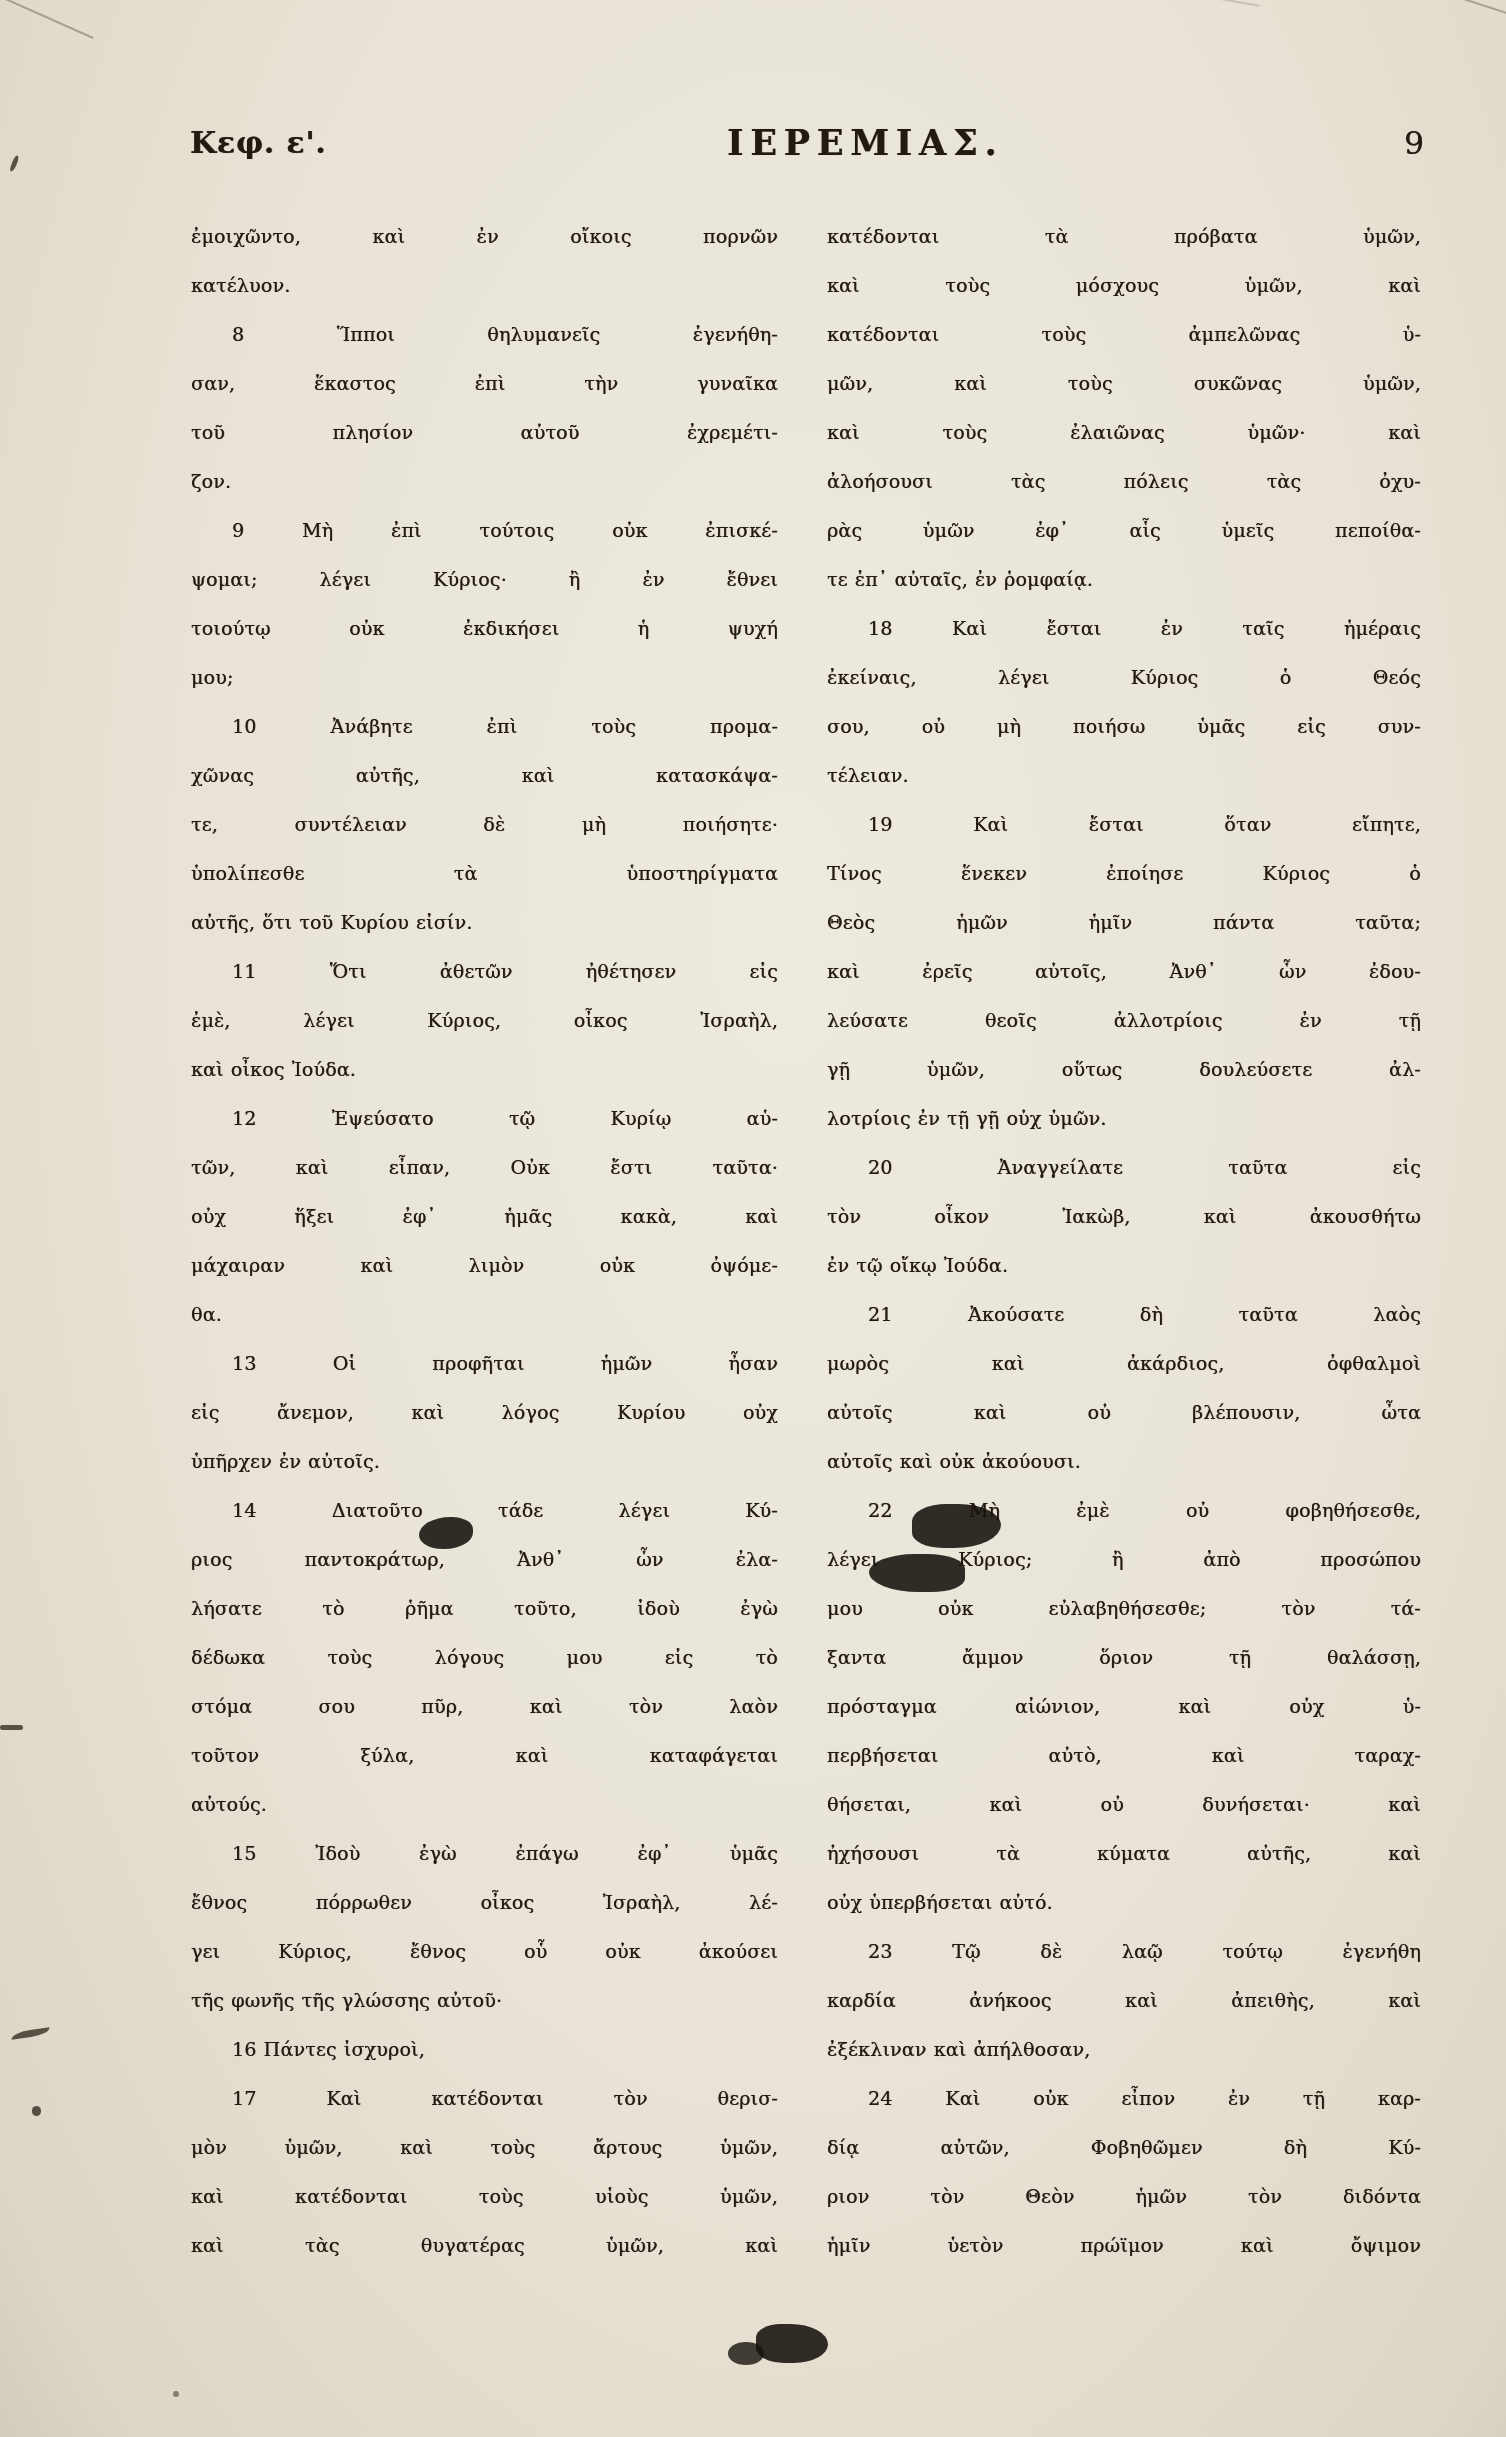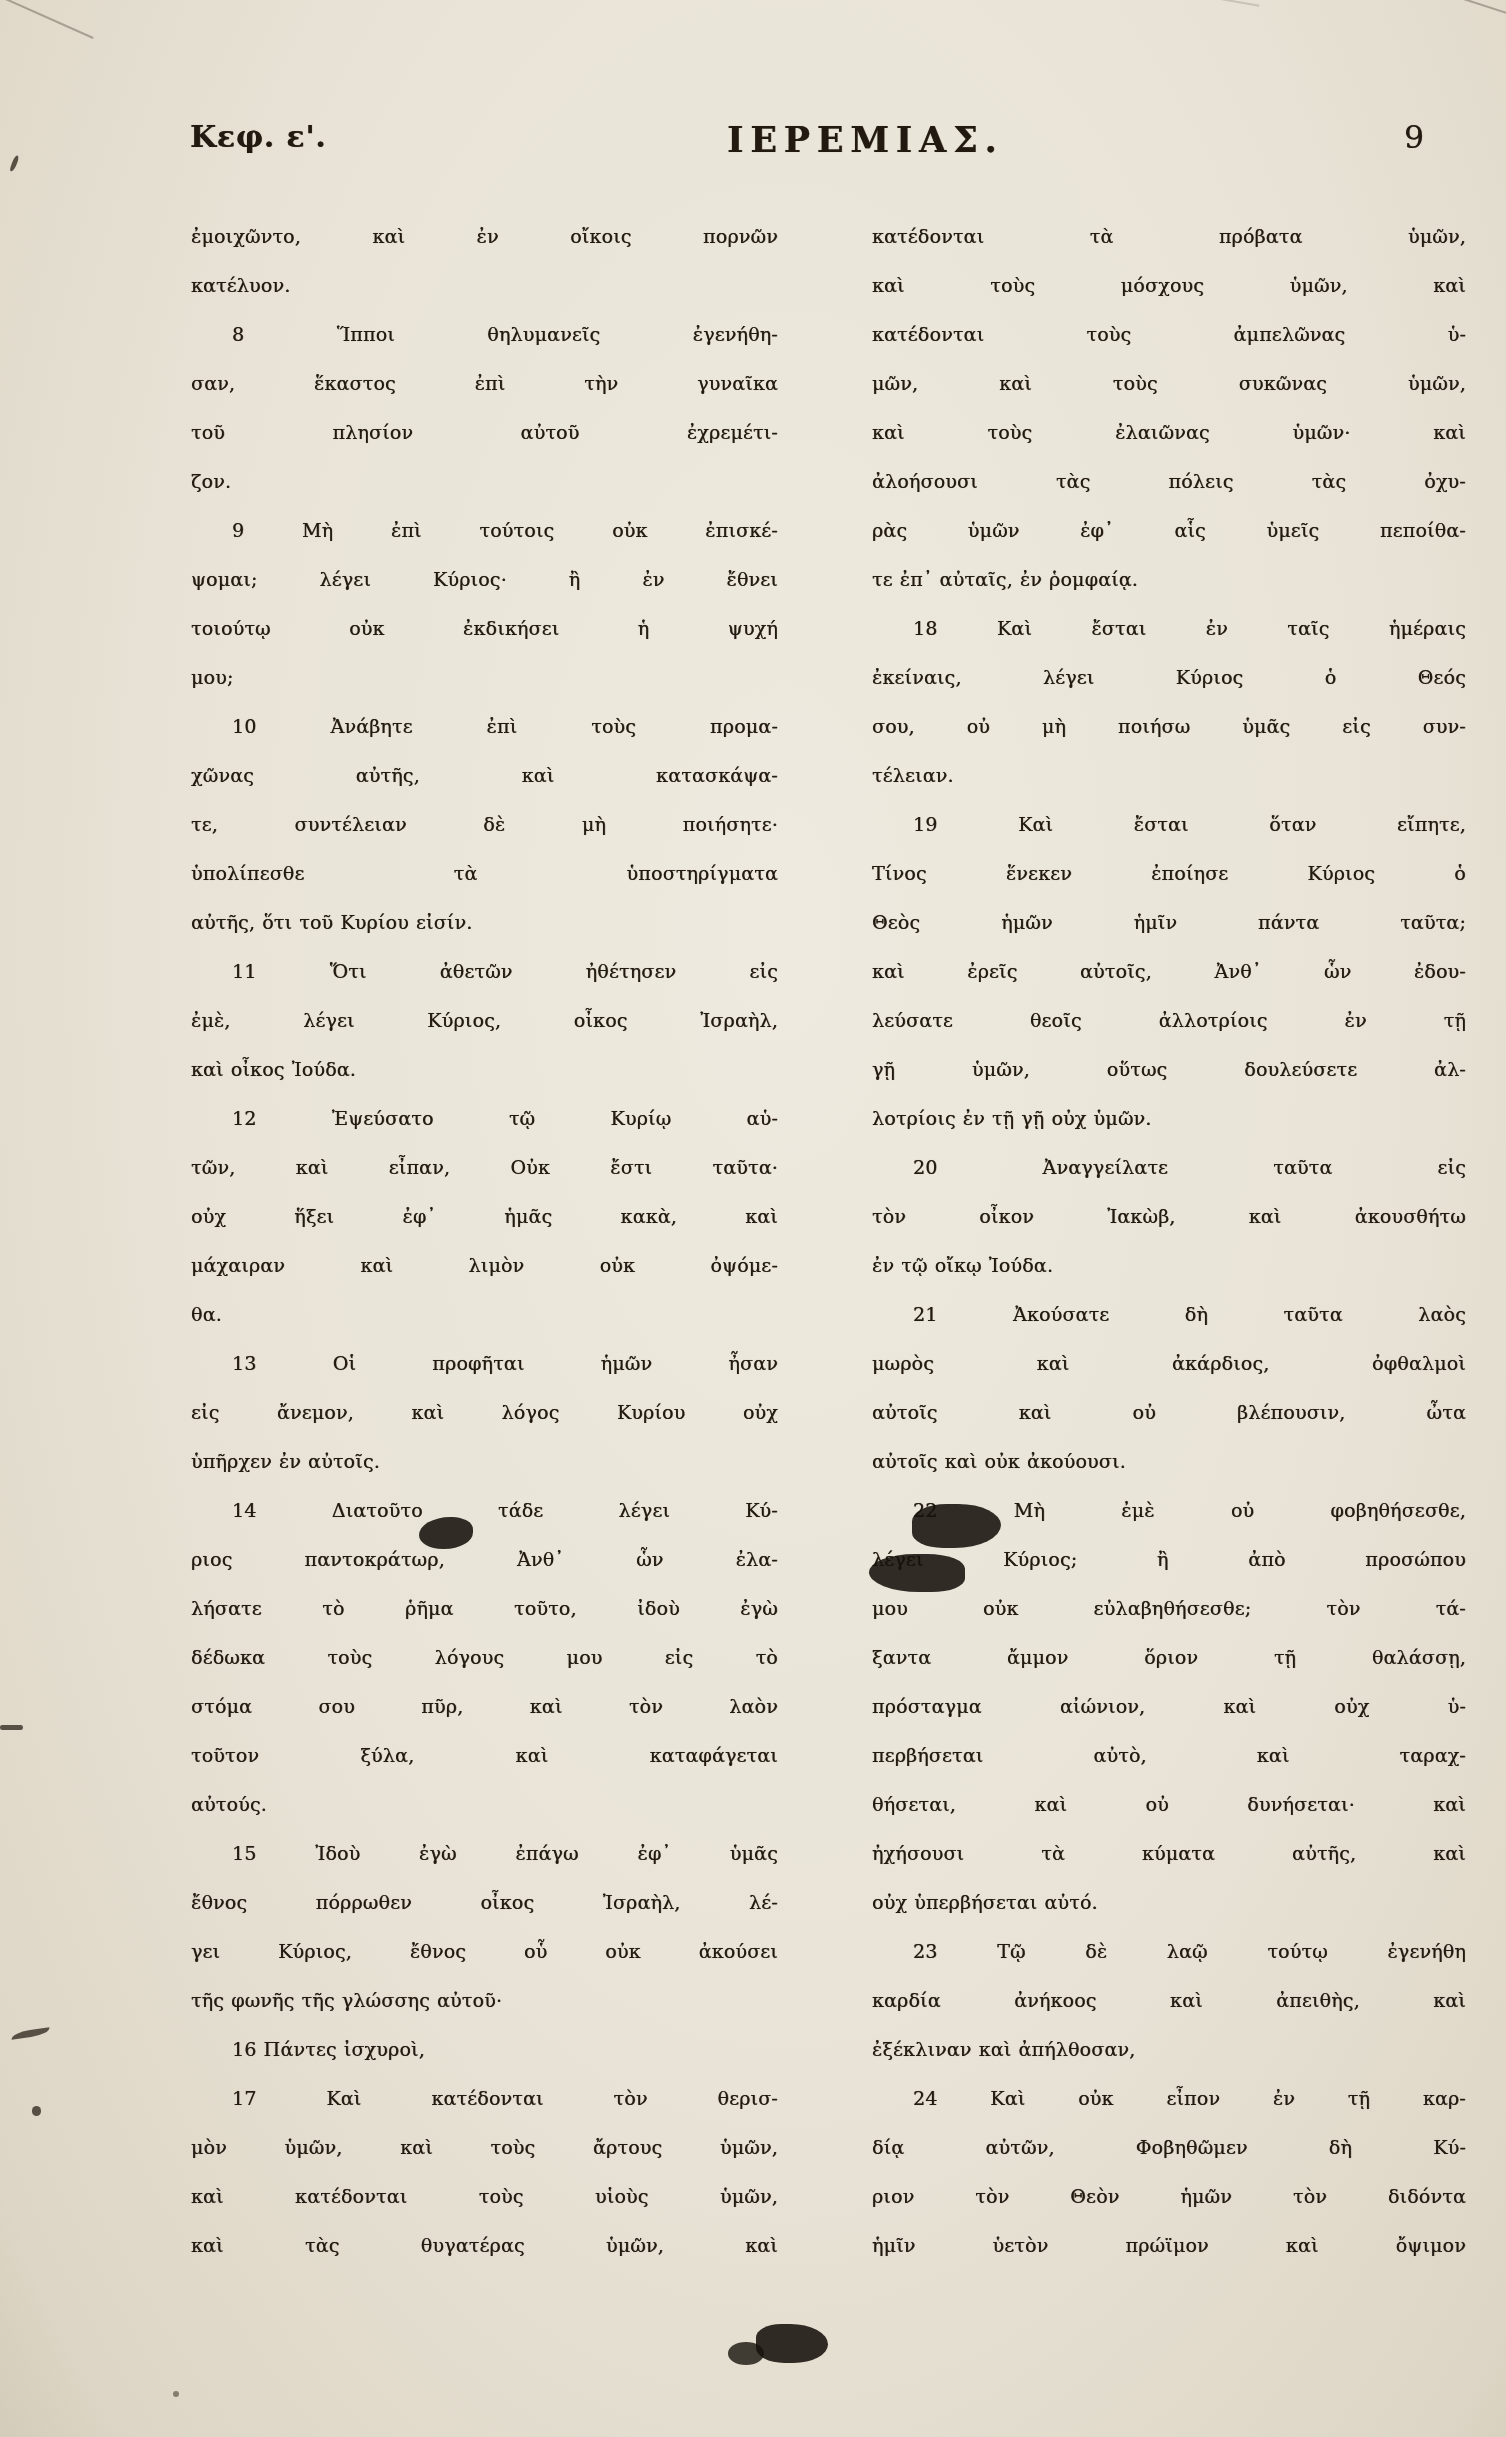--- a/index.html
+++ b/index.html
@@ -20,21 +20,21 @@
   .inky { text-shadow: 0.4px 0 0 rgba(34,24,12,0.55), 0 0 0.8px rgba(34,24,12,0.35); }
 
   
   .running-head {
     position: absolute;
     left: 190px;
     top: 119px;
     width: 1234px;
     height: 47px;
     display: flex;
-    align-items: flex-start;
+    align-items: center;
   }
   .head-chapter {
     font-size: 30px;
     font-weight: 700;
     letter-spacing: 0.8px;
     flex: 0 0 auto;
   }
   .head-title {
     flex: 1 1 auto;
     text-align: center;
@@ -50,21 +50,21 @@
 
   
   .column {
     position: absolute;
     top: 212px;
     font-size: 19px;
     letter-spacing: 0.2px;
     word-spacing: 0.8px;
   }
   .column.left  { left: 191px;  width: 587px; }
-  .column.right { left: 827px; width: 594px; margin-left: 45px; }
+  .column.right { left: 827px; width: 594px; }
   .line {
     height: 49px;
     line-height: 49px;
     text-align: left;
     white-space: normal;
   }
   .line.just {
     text-align: justify;
     text-align-last: justify;
   }

